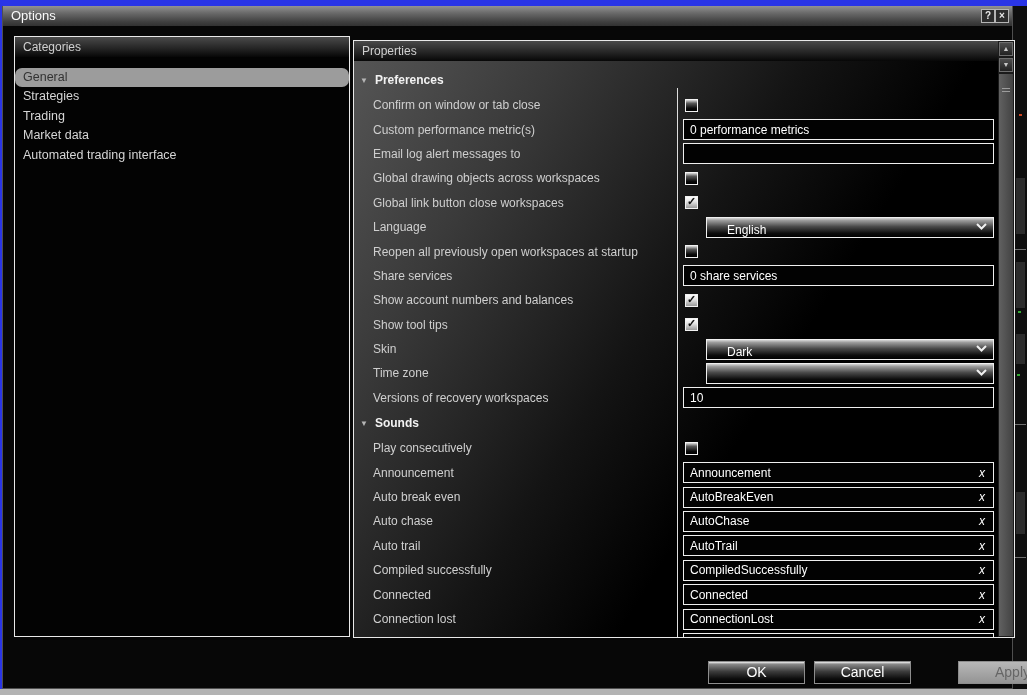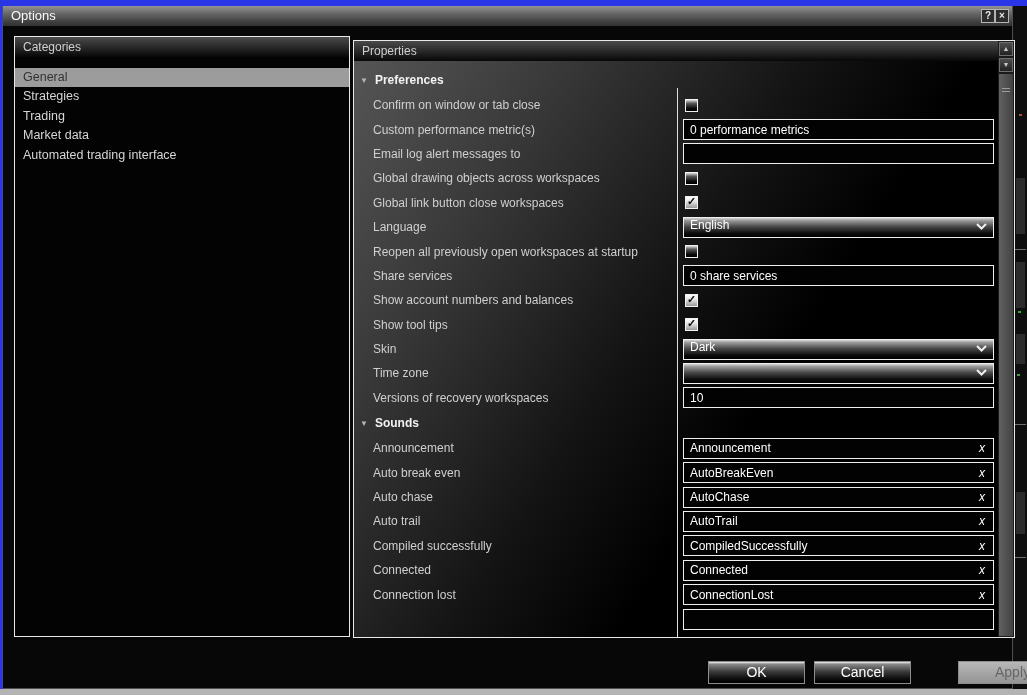--- a/index.html
+++ b/index.html
@@ -25,43 +25,43 @@
   .tb-help { right:17px; } .tb-close { right:3px; }
 
   .panel { position:absolute; border:1px solid #e9e9e9; background:#030303; }
   .cat-panel  { left:11px;  top:30px; width:336px; height:601px; }
   .prop-panel { left:350px; top:34px; width:662px; height:598px; }
 
   .panel-header { height:20px; background:linear-gradient(180deg,#4a4a4a 0%,#262626 55%,#070707 100%);
     color:#d0d0d0; font-size:12px; line-height:20px; padding-left:8px; }
 
   .cat-list { padding-top:11px; }
-  .cat-item { height:19.4px; line-height:19.4px; padding-left:8px; font-size:12.5px; color:#d6d6d6; cursor:default; }
+  .cat-item { height:19.4px; line-height:19.4px; padding-left:8px; font-size:12.5px; color:#d6d6d6; cursor:default;border-radius:7px; }
   .cat-item.selected { background:#9c9c9c; color:#333; }
 
   .prop-content { position:absolute; top:20px; left:0; right:16px; bottom:0; overflow:hidden; padding-top:6px;
     background:linear-gradient(122deg,#555 0%,#3a3a3a 20%,#141414 45%,#000 62%); }
   .col-divider { position:absolute; left:323px; top:27px; bottom:0; width:1px; background:#dedede; }
 
   .sec-header { height:26px; display:flex; align-items:center; padding-left:6px; color:#f2f2f2; font-weight:bold; font-size:12px; position:relative; }
   .tri { color:#b5b5b5; font-size:8px; margin-right:7px; }
 
   .prop-row { height:24.4px; position:relative; }
   .row-label { position:absolute; left:19px; top:50%; transform:translateY(-50%); font-size:12px; color:#cfcfcf; white-space:nowrap; }
   .row-value { position:absolute; left:329px; top:0; width:311px; height:100%; display:flex; align-items:center; }
 
   .cb { width:13px; height:13px; margin-left:2px; border:1px solid #f2f2f2; position:relative;
     background:linear-gradient(180deg,#dcdcdc 0%,#5a5a5a 30%,#0a0a0a 75%,#000 100%); cursor:pointer; }
   .cb.checked { background:linear-gradient(180deg,#ffffff 0%,#e0e0e0 45%,#9a9a9a 100%); }
   .check { position:absolute; left:1px; top:-2px; font-size:11px; color:#111; font-weight:bold; }
 
   .tfield { width:311px; height:21px; background:#020202; border:1px solid #efefef; color:#fff; font-size:12px; padding:4px 6px; outline:none; }
-  .dd { width:311px; height:21px; border:1px solid #efefef; color:#fff; font-size:12px; display:flex; align-items:flex-start;
-    padding:0 6px; position:relative; cursor:pointer;
-    background:linear-gradient(180deg,#d6d6d6 0%,#9c9c9c 13%,#4a4a4a 45%,#0c0c0c 80%,#000 100%); }
+  .dd { width:311px; height:21px; border:1px solid #efefef; color:#fff; font-size:12px; display:flex; align-items:flex-end;
+    padding:0 20px; position:relative; cursor:pointer;
+    background:linear-gradient(180deg,#d6d6d6 0%,#9c9c9c 13%,#4a4a4a 45%,#0c0c0c 80%,#000 100%);margin-left:23px; }
   .dd-ch { position:absolute; right:6px; top:5px; line-height:0; }
   .sound { width:311px; height:21px; border:1px solid #efefef; background:#020202; color:#fff; font-size:12px;
     display:flex; align-items:center; justify-content:space-between; padding:0 8px 0 6px; }
   .clear-x { font-style:italic; font-size:12px; color:#fff; cursor:pointer; }
 
   .prop-scroll { position:absolute; top:0; right:0; bottom:0; width:16px; background:#1b1b1b; z-index:3; }
   .sb-btn { position:absolute; left:1px; width:14px; height:14px; border:1px solid #6e6e6e; color:#c8c8c8;
     background:linear-gradient(180deg,#4e4e4e,#222); font-size:7px; text-align:center; line-height:12px; cursor:pointer; }
   .sb-up { top:1px; } .sb-down { top:17px; }
   .sb-thumb { position:absolute; left:1px; top:33px; bottom:1px; width:14px; background:linear-gradient(90deg,#616161,#424242); cursor:pointer; }
@@ -216,20 +216,26 @@
           <span class="row-label">Versions of recovery workspaces</span>
           <div class="row-value">
             <input type="text" class="tfield" value="10" style="">
           </div>
         </div>
         <div class="sec-header">
           <span class="tri">▼</span>
           <span class="">Sounds</span>
         </div>
         <div class="prop-row">
+          <span class="row-label">Play consecutively</span>
+          <div class="row-value">
+            <div class="cb"></div>
+          </div>
+        </div>
+        <div class="prop-row">
           <span class="row-label">Announcement</span>
           <div class="row-value">
             <div class="sound">
               <span class="">Announcement</span>
               <span class="clear-x">x</span>
             </div>
           </div>
         </div>
         <div class="prop-row">
           <span class="row-label">Auto break even</span>

